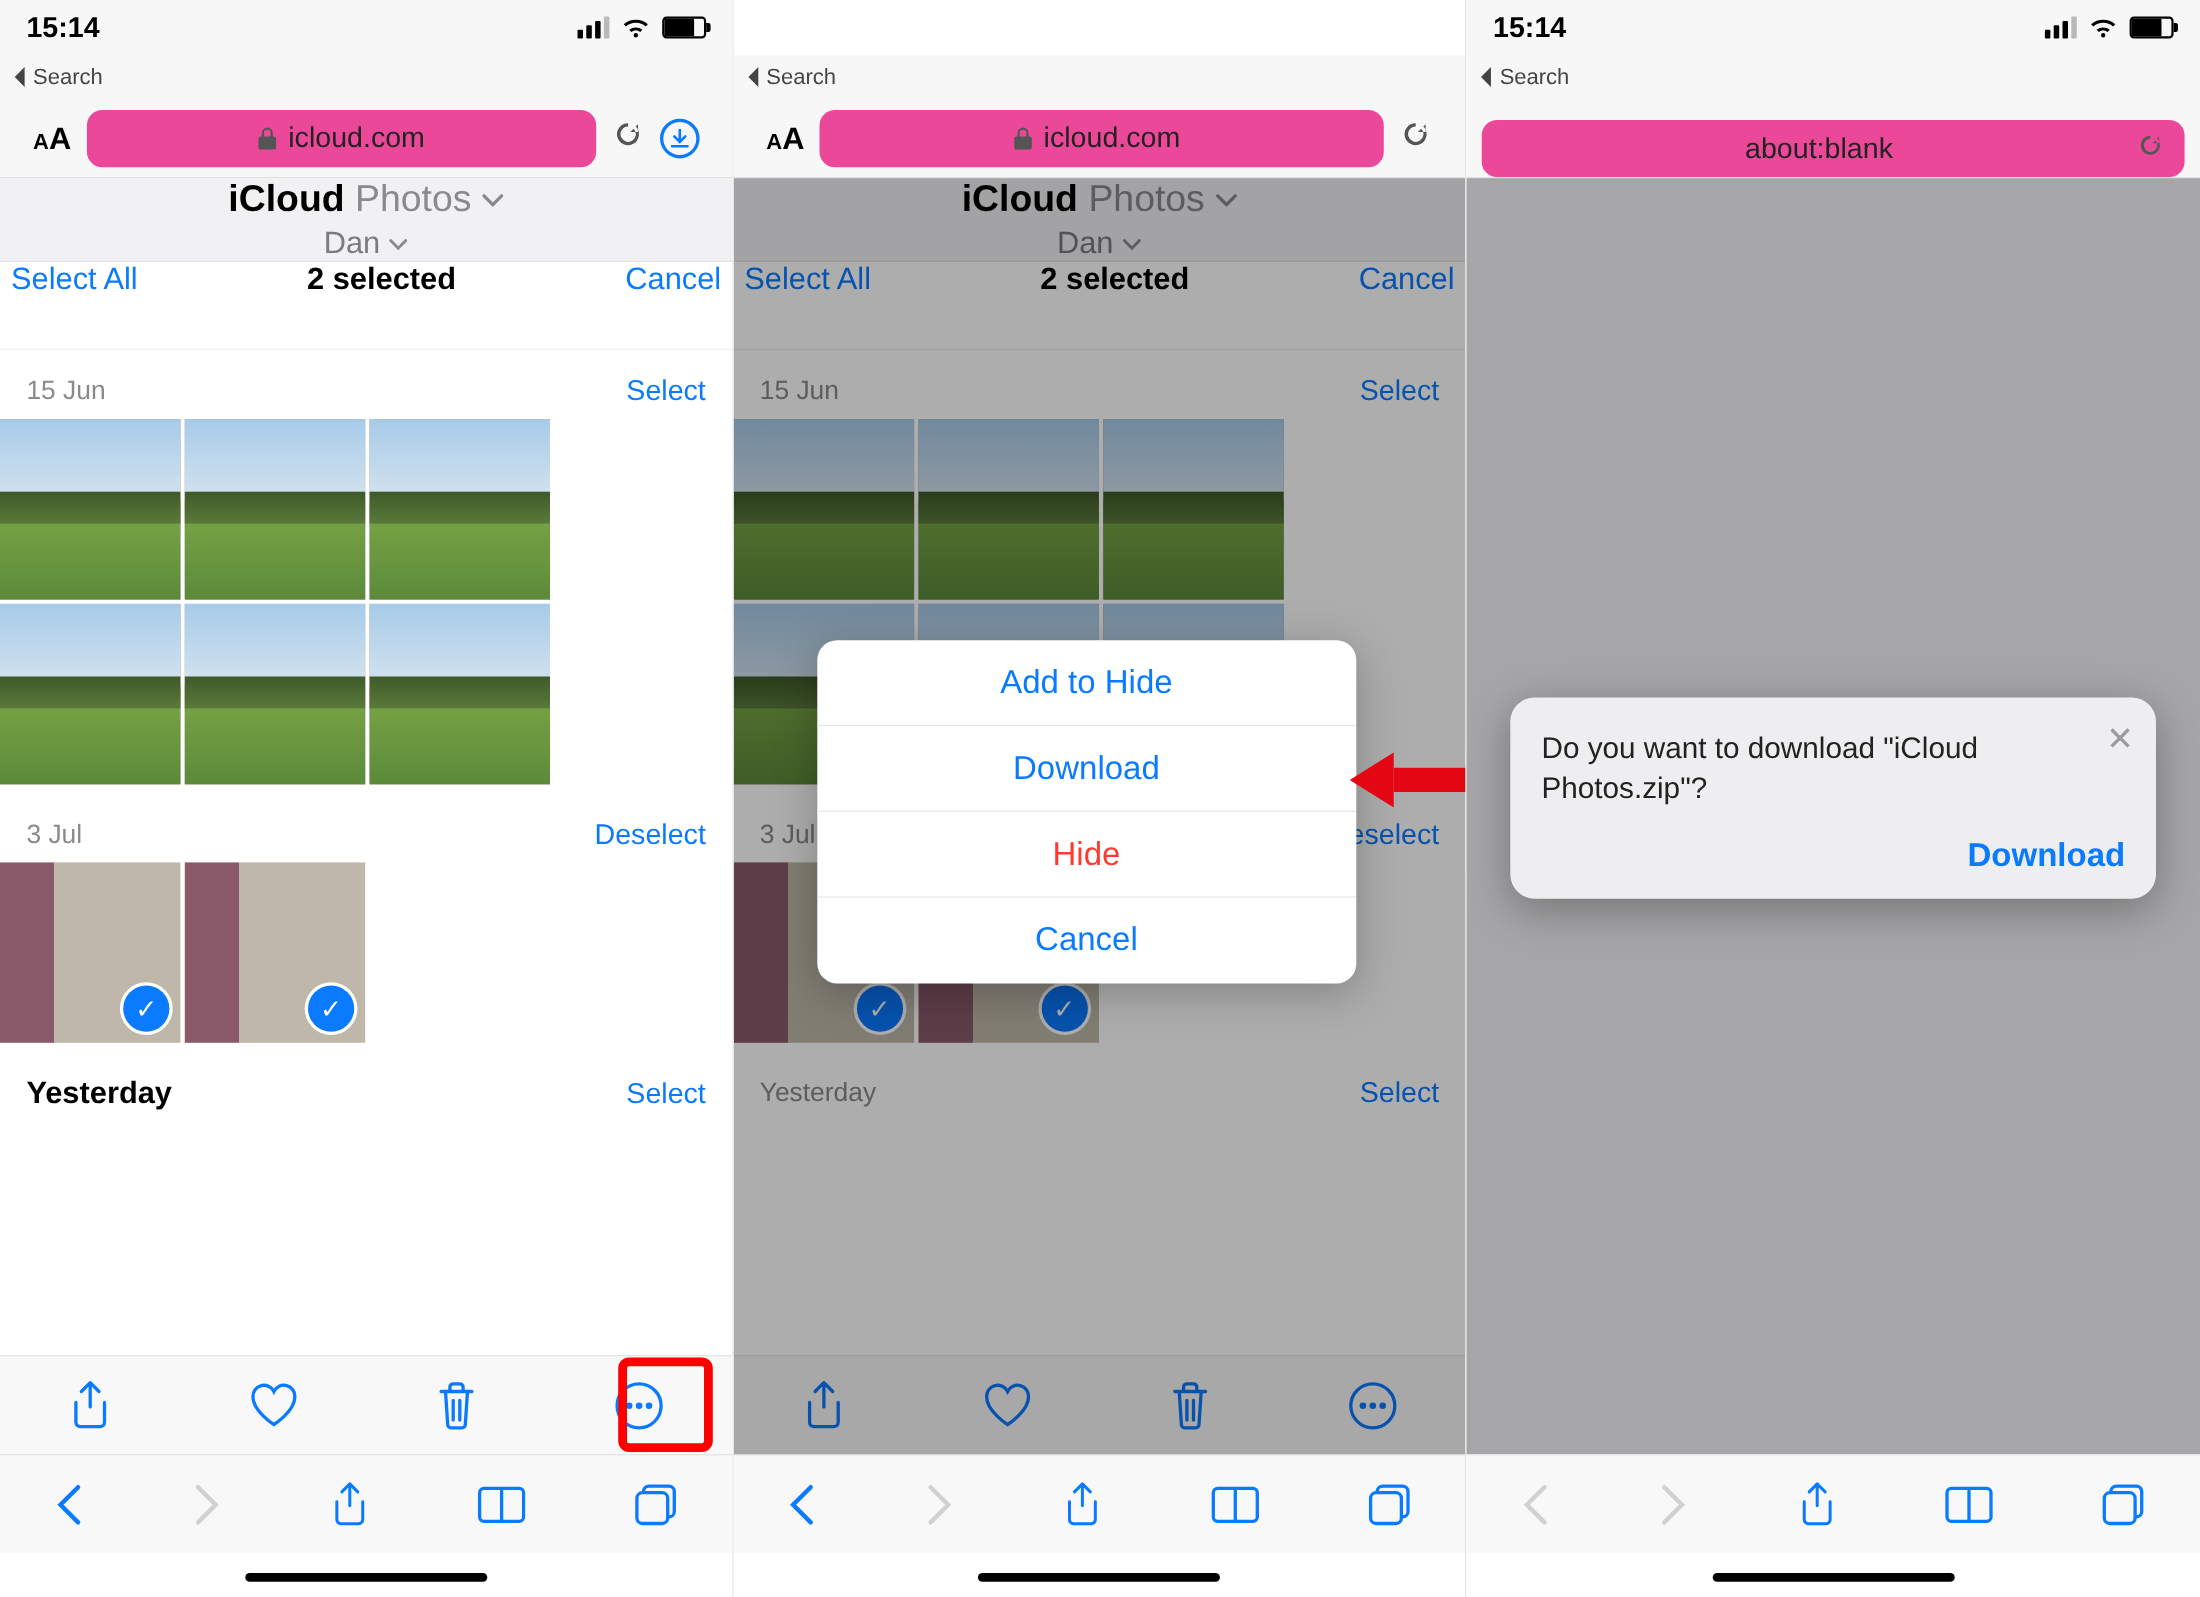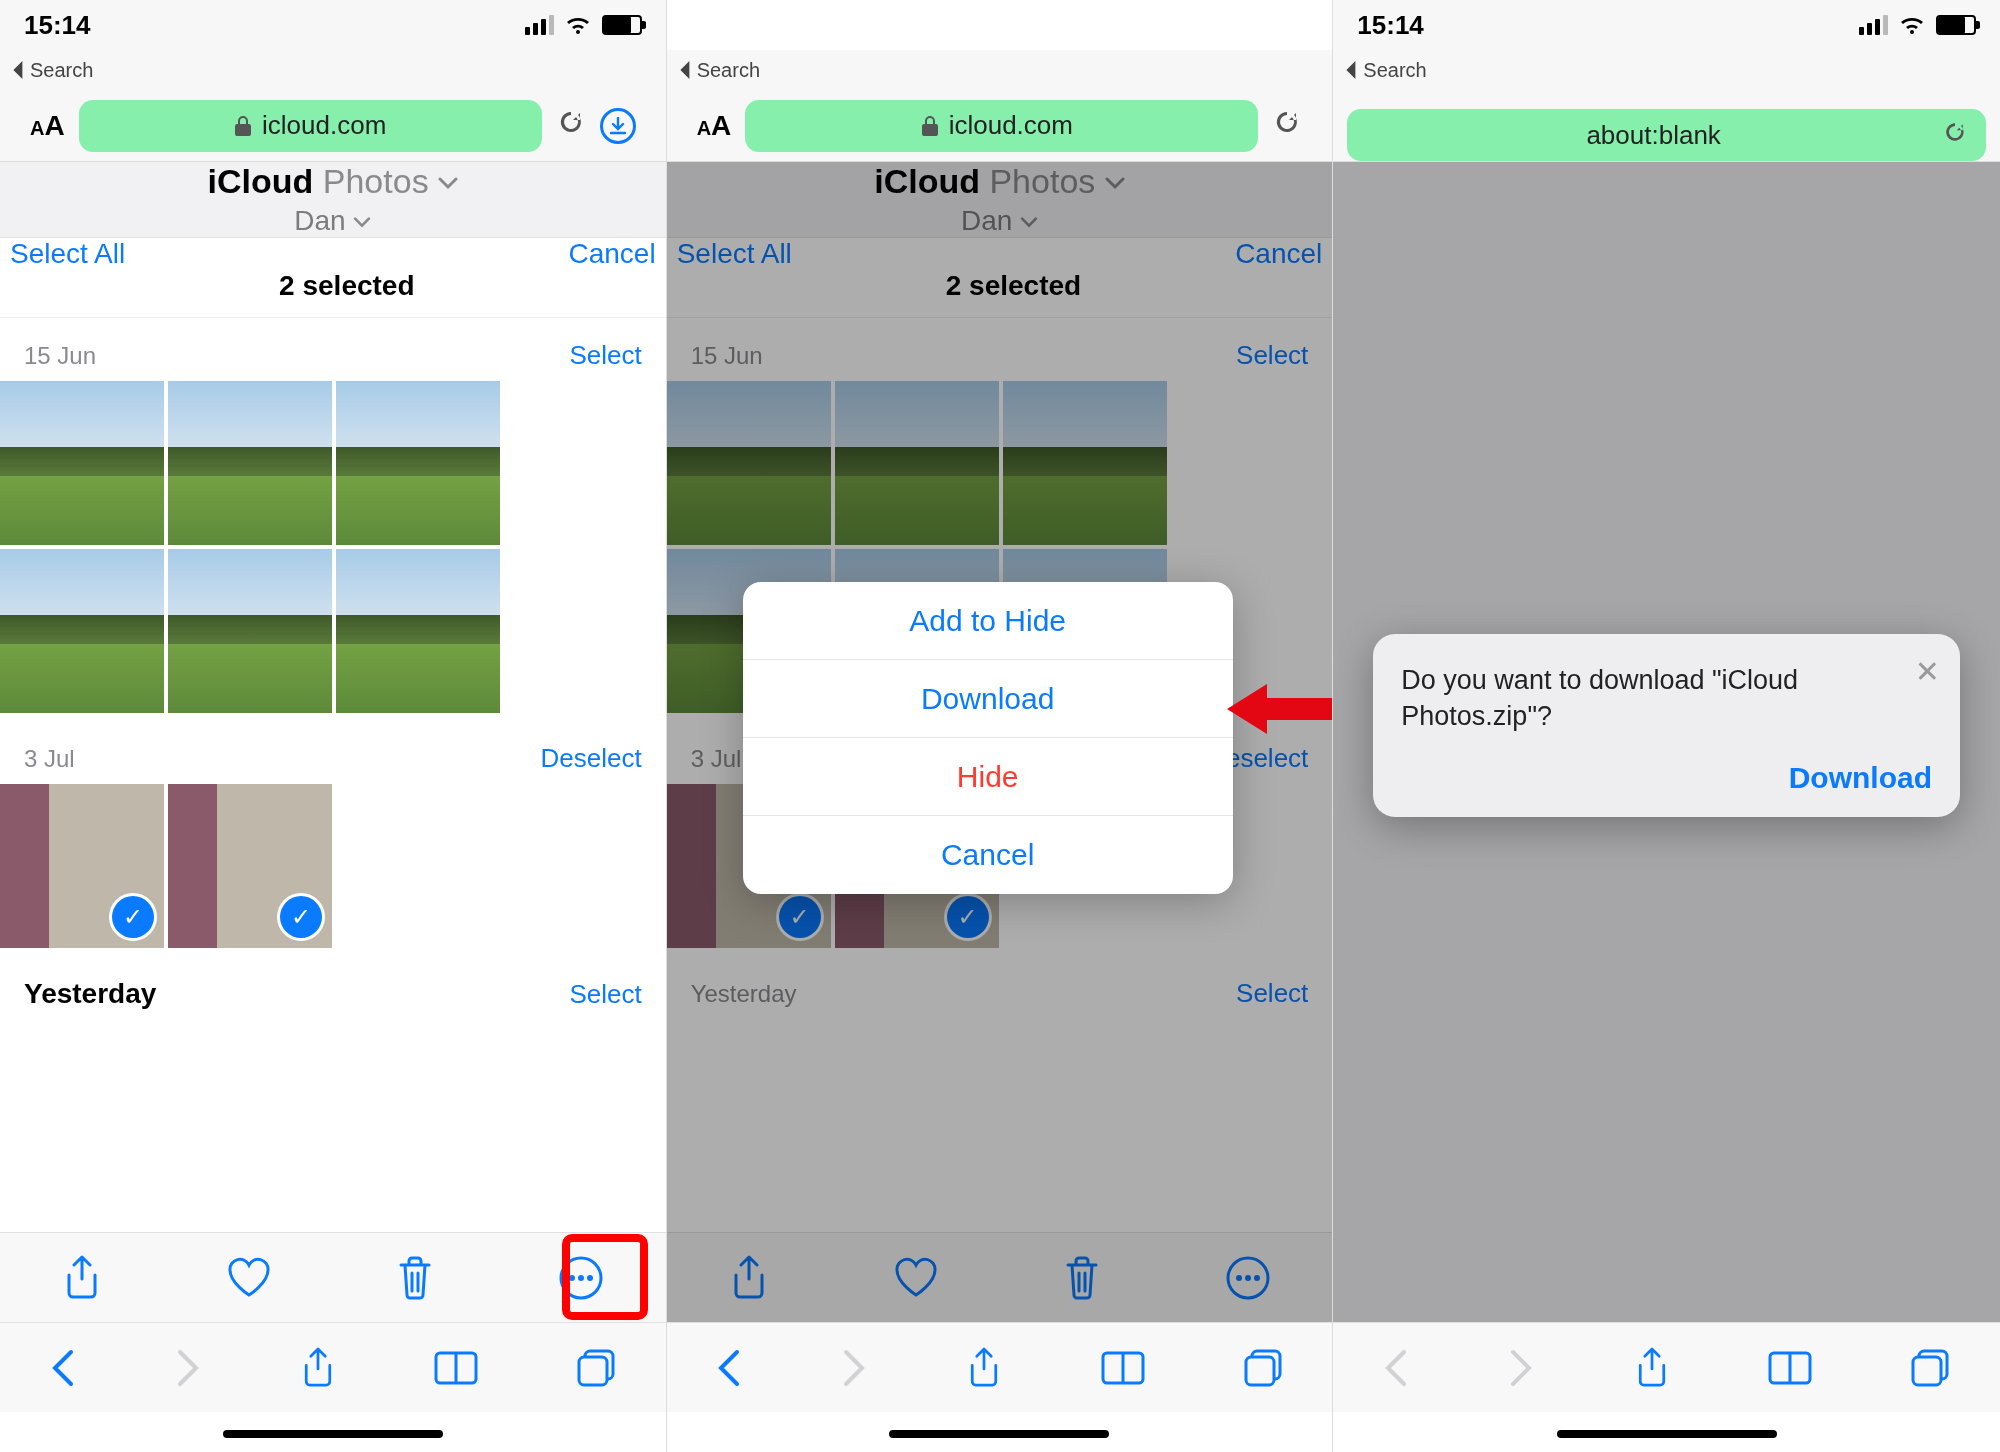--- a/index.html
+++ b/index.html
@@ -17,33 +17,33 @@
   .batt { width:40px; height:20px; border:2px solid #000; border-radius:4px; position:relative; }
   .batt::after{content:"";position:absolute;right:-6px;top:4px;width:4px;height:8px;background:#000;border-radius:0 2px 2px 0;}
   .batt i{display:block;width:75%;height:100%;background:#000;border-radius:1px;}
 
   .backsearch { position:absolute; top:50px; left:0; right:0; height:40px; padding:0 12px; display:flex; align-items:center; gap:4px; font-size:20px; color:#444; background:#f7f7f7; }
 
   
   .urlwrap { position:absolute; top:90px; left:0; right:0; height:72px; background:#f7f7f7; display:flex; align-items:center; padding:0 30px; gap:14px; border-bottom:1px solid #ddd; }
   .aa-btn { font-size:28px; font-weight:600; }
   .aa-btn .small{font-size:20px;}
-  .urlfield { flex:1; height:52px; background:#86efac; border-radius:14px; display:flex; align-items:center; justify-content:center; gap:10px; font-size:26px; color:#222; }
+  .urlfield { flex:1; height:52px; background:#ec4899; border-radius:14px; display:flex; align-items:center; justify-content:center; gap:10px; font-size:26px; color:#222; }
   .refresh { font-size:30px; }
   .dl-circle { width:36px; height:36px; border:3px solid #0a7aff; border-radius:50%; display:flex; align-items:center; justify-content:center; color:#0a7aff; }
 
   
   .ic-head { position:absolute; top:162px; left:0; right:0; height:76px; background:#f1f1f3; display:flex; align-items:center; justify-content:space-between; padding:0 24px; border-bottom:1px solid #e2e2e4;flex-direction:column; }
   .ic-brand { font-size:34px; font-weight:600; }
   .ic-brand .ph { color:#8a8a8e; font-weight:400; }
   .ic-user { font-size:28px; color:#7b7b80; }
 
   .selbar { position:absolute; top:238px; left:0; right:0; height:80px; display:flex; align-items:flex-start; justify-content:space-between; padding:0 10px; border-bottom:1px solid #eee; }
   .blue { color:#0a7aff; font-size:28px; }
-  .selbar .mid { font-size:28px; font-weight:600;margin-top:32px; }
+  .selbar .mid { font-size:28px; font-weight:600; }
 
   .content { position:absolute; top:310px; left:0; right:0; bottom:200px; overflow:hidden; }
 
   .sec-head { display:flex; align-items:center; justify-content:space-between; padding:30px 24px 10px; }
   .sec-head .date { color:#8a8a8e; font-size:24px; }
   .sec-head .act { color:#0a7aff; font-size:26px; }
 
   .grid { display:flex; flex-wrap:wrap; gap:4px; padding:0 0 0 0; }
   .thumb { position:relative; width:164px; height:164px; background:#888; }
   

